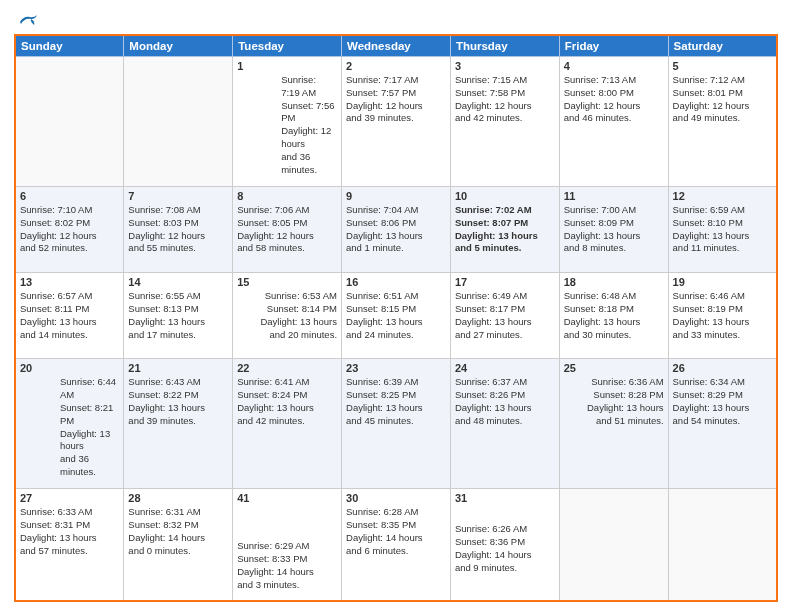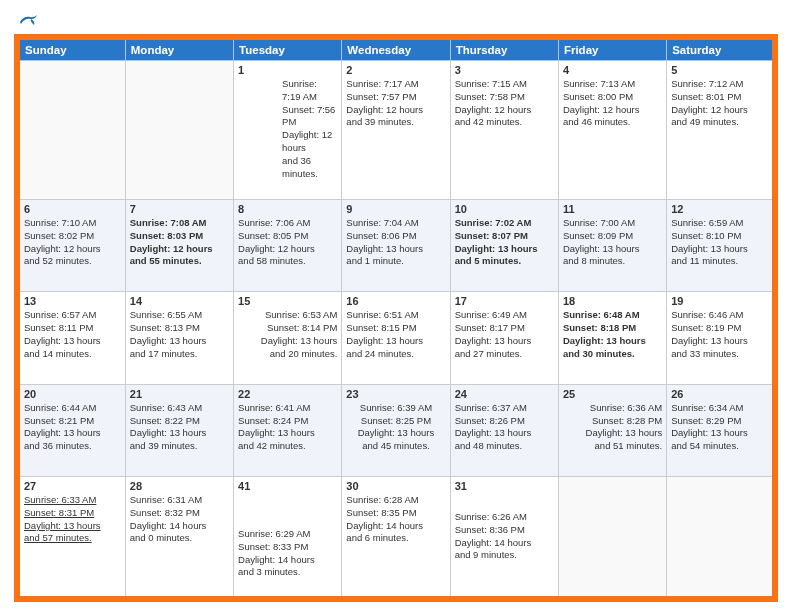--- a/index.html
+++ b/index.html
@@ -46,21 +46,21 @@
       font-weight: bold;
       color: #222;
       line-height: 1.1;
     }
     .location-title {
       font-size: 14px;
       color: #444;
     }
     .calendar {
       flex: 1;
-      border: 6px solid #f97316;
+      border: 2px solid #f97316;
       border-collapse: collapse;
       width: 100%;
       table-layout: fixed;
     }
     .calendar th {
       background-color: #2977c9;
       color: #fff;
       font-size: 11.5px;
       font-weight: bold;
       padding: 4px 5px;
@@ -172,21 +172,21 @@
         <tr class="row-alt">
           <td>
             <span class="day-number">6</span>
             <div class="day-info" style="white-space: pre-line;">Sunrise: 7:10 AM
 Sunset: 8:02 PM
 Daylight: 12 hours
 and 52 minutes.</div>
           </td>
           <td>
             <span class="day-number">7</span>
-            <div class="day-info" style="white-space: pre-line; font-weight: bold;">Sunrise: 7:08 AM
+            <div class="day-info" style="white-space: pre-line;">Sunrise: 7:08 AM
 Sunset: 8:03 PM
 Daylight: 12 hours
 and 55 minutes.</div>
           </td>
           <td>
             <span class="day-number">8</span>
             <div class="day-info" style="white-space: pre-line;">Sunrise: 7:06 AM
 Sunset: 8:05 PM
 Daylight: 12 hours
 and 58 minutes.</div>
@@ -251,58 +251,58 @@
           </td>
           <td>
             <span class="day-number">17</span>
             <div class="day-info" style="white-space: pre-line;">Sunrise: 6:49 AM
 Sunset: 8:17 PM
 Daylight: 13 hours
 and 27 minutes.</div>
           </td>
           <td>
             <span class="day-number">18</span>
-            <div class="day-info" style="white-space: pre-line; font-weight: bold;">Sunrise: 6:48 AM
+            <div class="day-info" style="white-space: pre-line;">Sunrise: 6:48 AM
 Sunset: 8:18 PM
 Daylight: 13 hours
 and 30 minutes.</div>
           </td>
           <td>
             <span class="day-number">19</span>
             <div class="day-info" style="white-space: pre-line;">Sunrise: 6:46 AM
 Sunset: 8:19 PM
 Daylight: 13 hours
 and 33 minutes.</div>
           </td>
         </tr>
         <tr class="row-alt">
           <td>
             <span class="day-number">20</span>
-            <div class="day-info" style="white-space: pre-line;">Sunrise: 6:44 AM
+            <div class="day-info" style="white-space: pre-line; margin-left: 40px;">Sunrise: 6:44 AM
 Sunset: 8:21 PM
 Daylight: 13 hours
 and 36 minutes.</div>
           </td>
           <td>
             <span class="day-number">21</span>
             <div class="day-info" style="white-space: pre-line;">Sunrise: 6:43 AM
 Sunset: 8:22 PM
 Daylight: 13 hours
 and 39 minutes.</div>
           </td>
           <td>
             <span class="day-number">22</span>
             <div class="day-info" style="white-space: pre-line;">Sunrise: 6:41 AM
 Sunset: 8:24 PM
 Daylight: 13 hours
 and 42 minutes.</div>
           </td>
           <td>
             <span class="day-number">23</span>
-            <div class="day-info" style="white-space: pre-line; text-align: center;">Sunrise: 6:39 AM
+            <div class="day-info" style="white-space: pre-line;">Sunrise: 6:39 AM
 Sunset: 8:25 PM
 Daylight: 13 hours
 and 45 minutes.</div>
           </td>
           <td>
             <span class="day-number">24</span>
             <div class="day-info" style="white-space: pre-line;">Sunrise: 6:37 AM
 Sunset: 8:26 PM
 Daylight: 13 hours
 and 48 minutes.</div>
@@ -318,21 +318,21 @@
             <span class="day-number">26</span>
             <div class="day-info" style="white-space: pre-line;">Sunrise: 6:34 AM
 Sunset: 8:29 PM
 Daylight: 13 hours
 and 54 minutes.</div>
           </td>
         </tr>
         <tr>
           <td>
             <span class="day-number">27</span>
-            <div class="day-info" style="white-space: pre-line; text-decoration: underline;">Sunrise: 6:33 AM
+            <div class="day-info" style="white-space: pre-line;">Sunrise: 6:33 AM
 Sunset: 8:31 PM
 Daylight: 13 hours
 and 57 minutes.</div>
           </td>
           <td>
             <span class="day-number">28</span>
             <div class="day-info" style="white-space: pre-line;">Sunrise: 6:31 AM
 Sunset: 8:32 PM
 Daylight: 14 hours
 and 0 minutes.</div>

